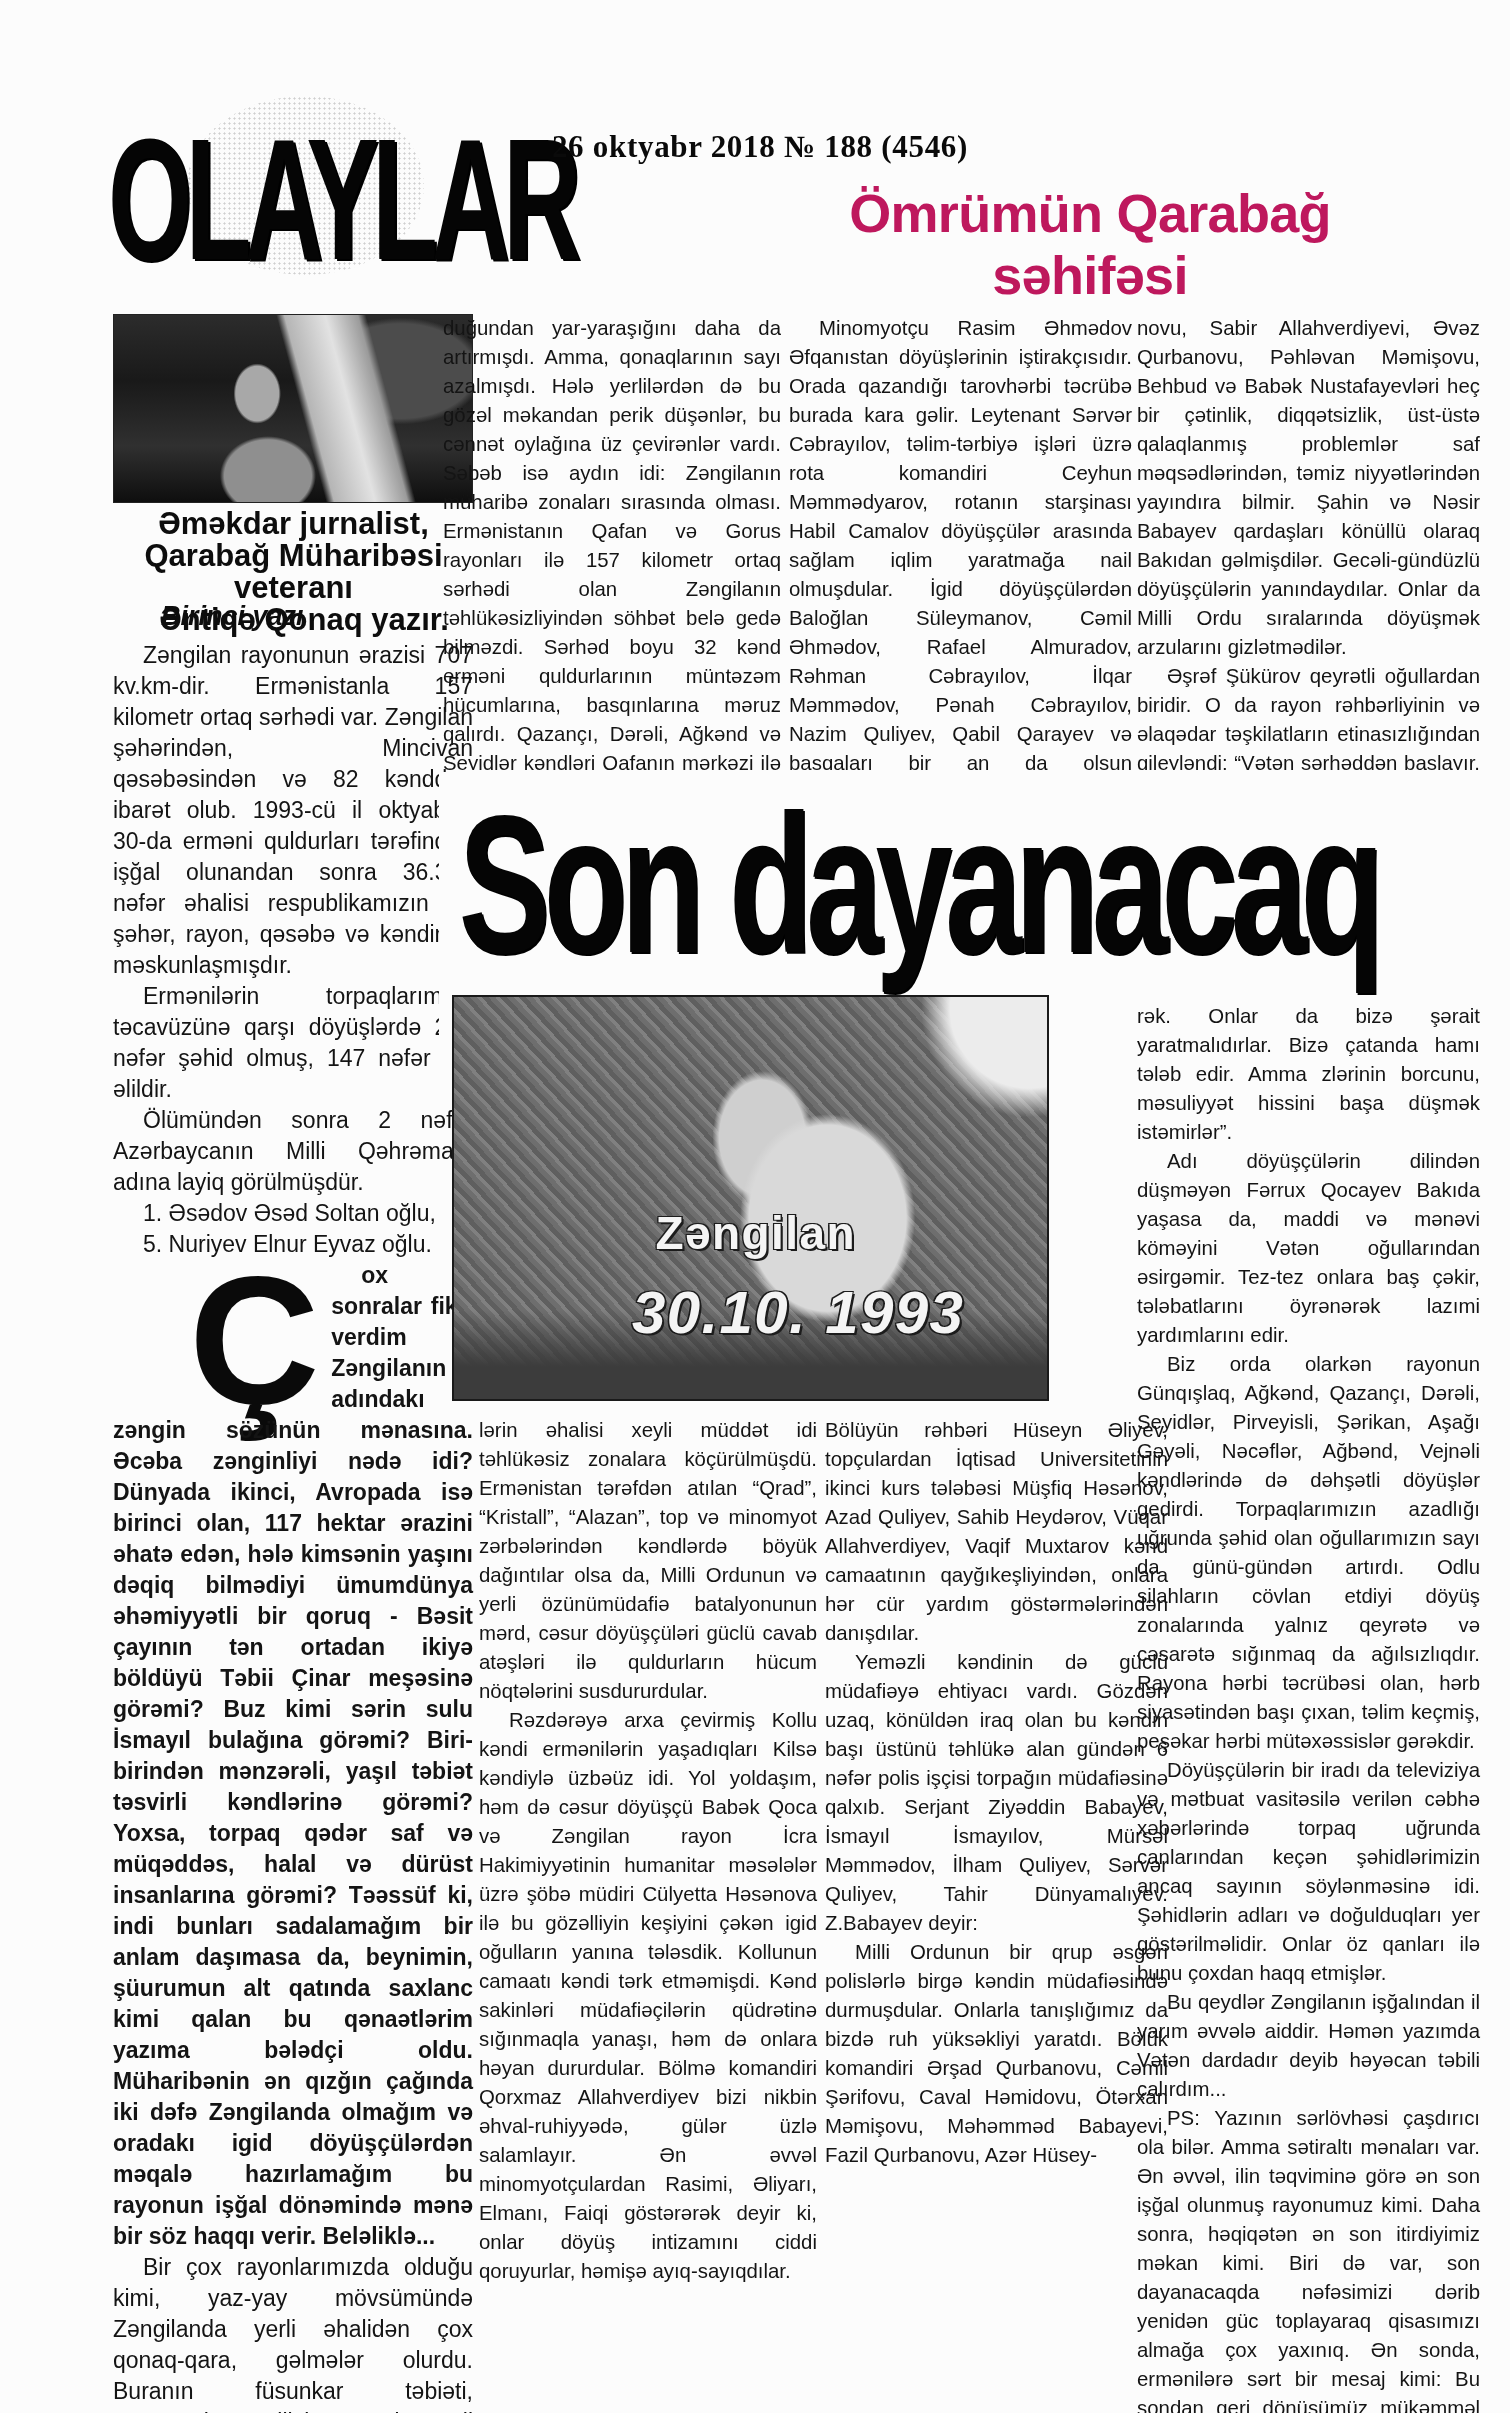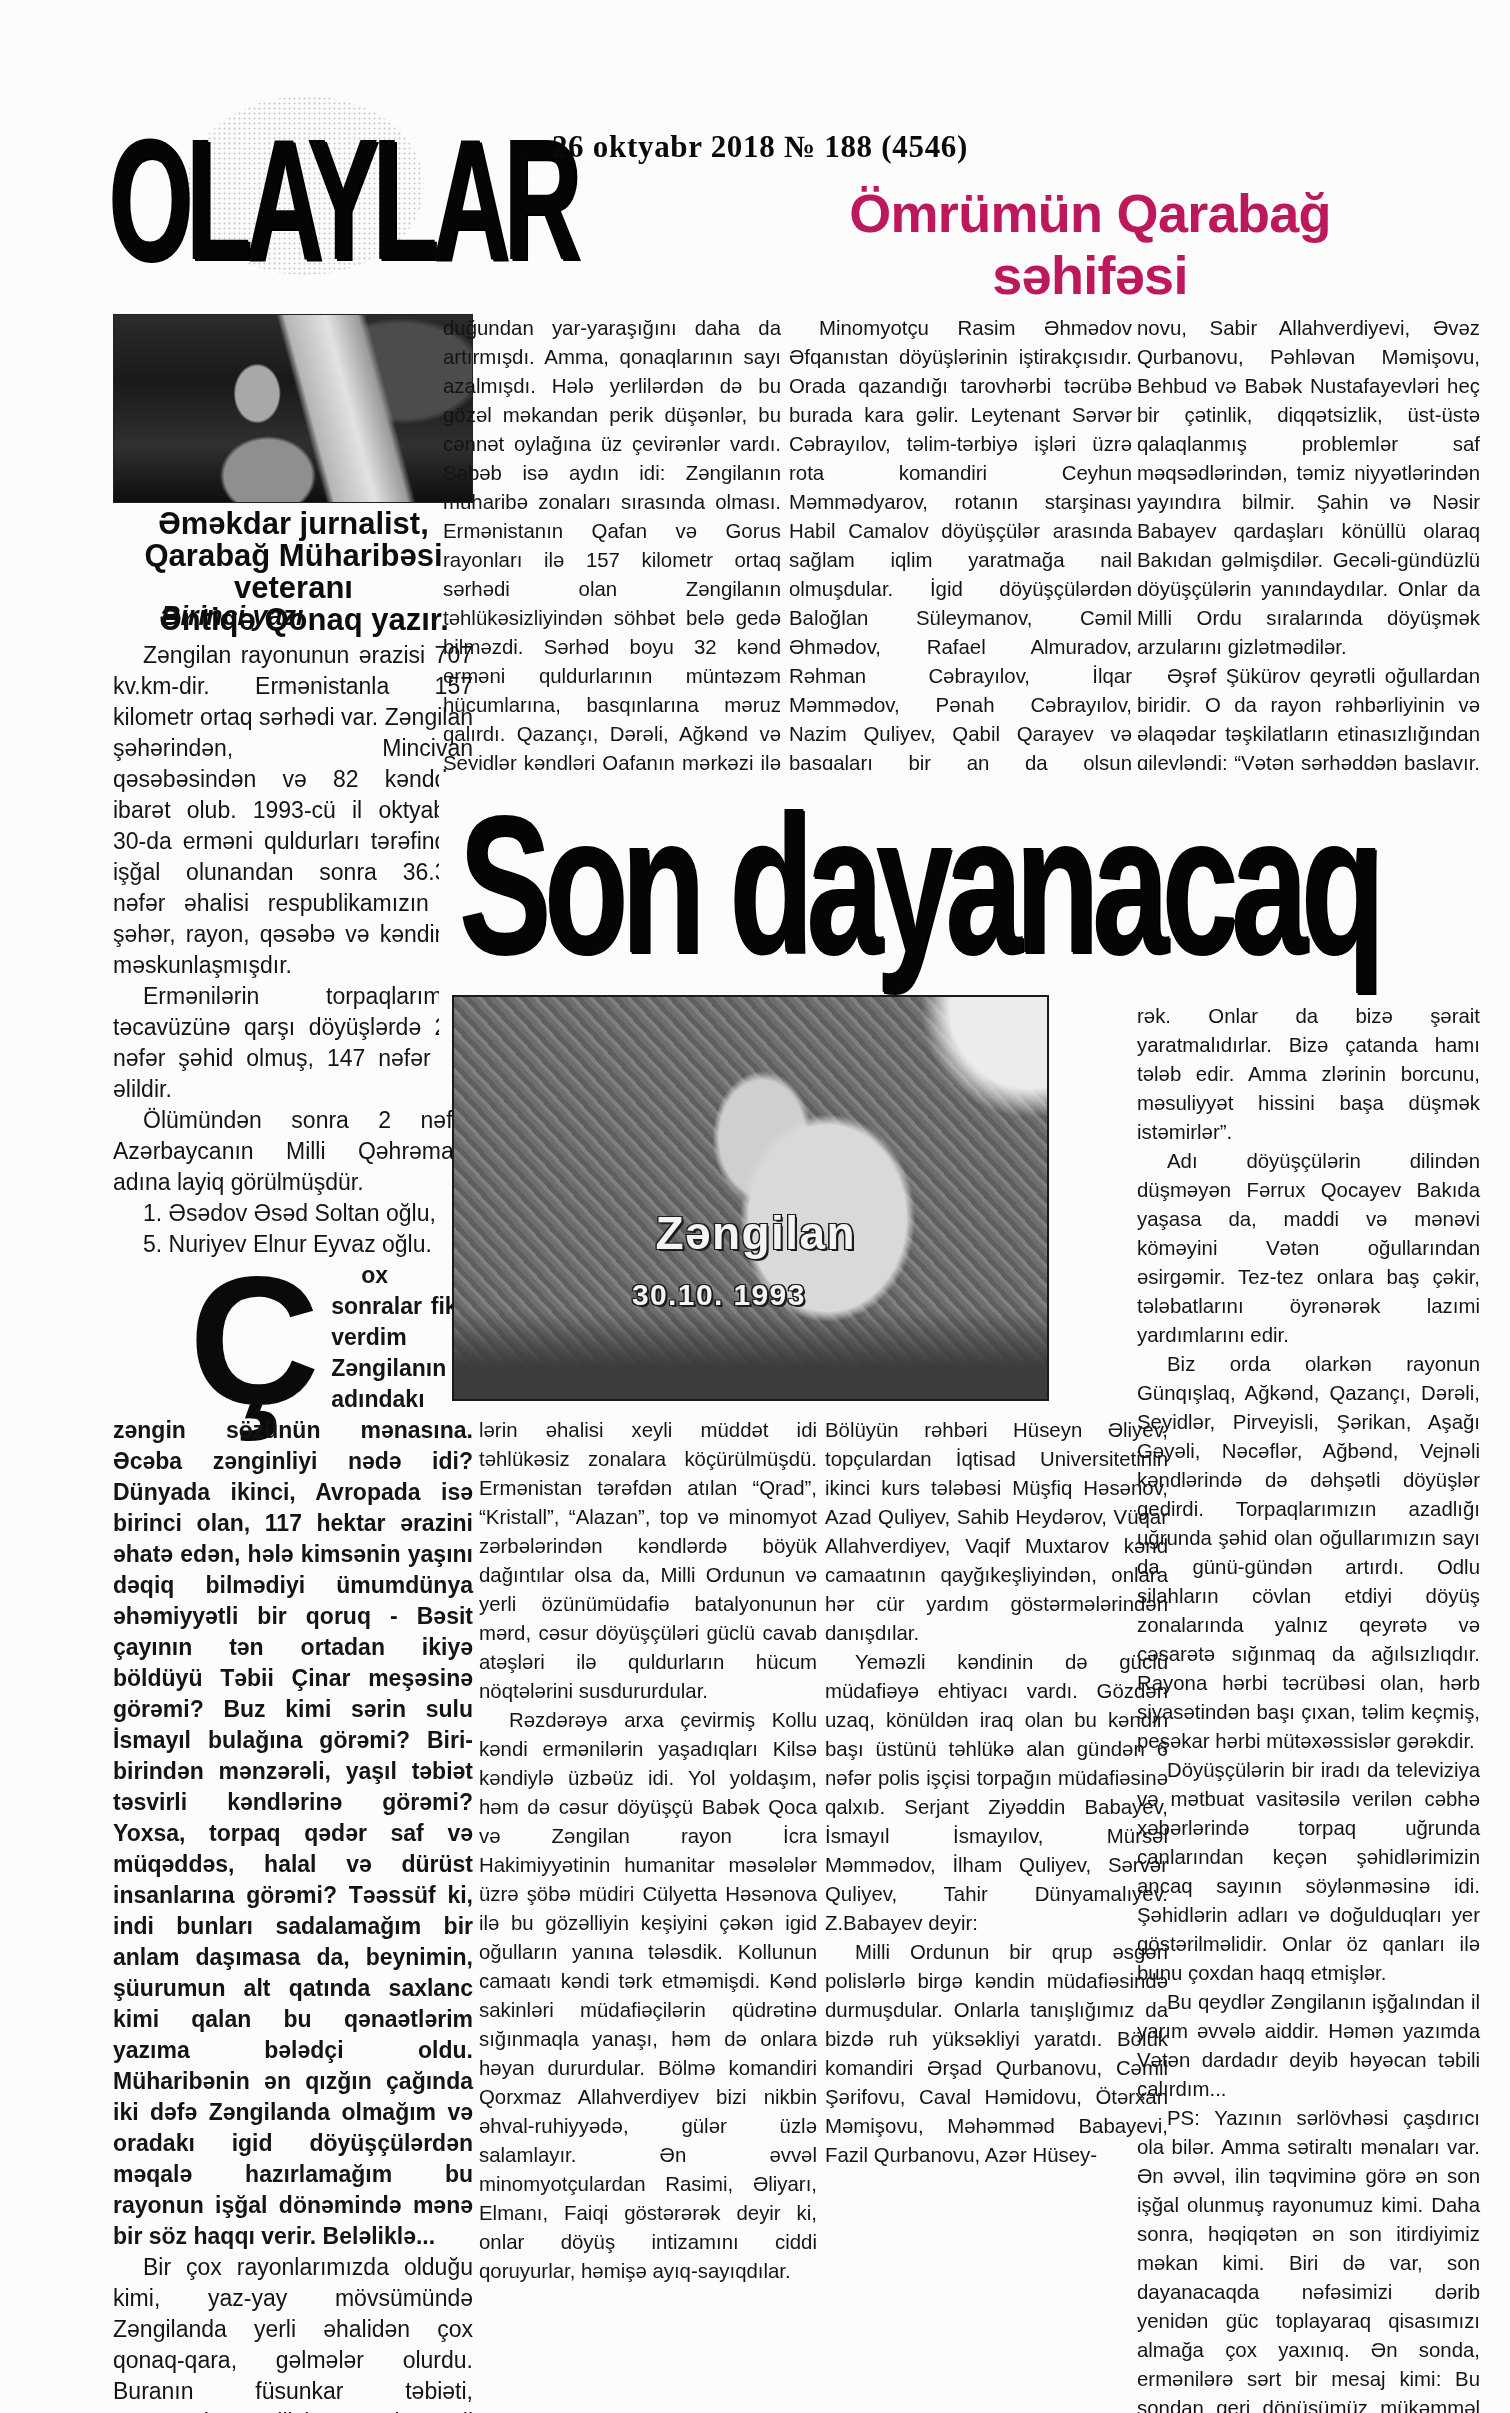--- a/index.html
+++ b/index.html
@@ -84,21 +84,21 @@
       repeating-linear-gradient(47deg,#6e6e6e 0 5px,#808080 5px 8.6px,#5f5f5f 8.6px 13.6px),
       #777;
     padding-left: 16px;
   }
   .ph-label{
     position:absolute;color:#f4f4f4;font-weight:800;
     text-shadow:2.2px 2.2px 0 #1c1c1c,-1.4px -1.4px 0 #1c1c1c,1.4px -1.4px 0 #1c1c1c,-1.4px 1.4px 0 #1c1c1c;
     letter-spacing:1.4px;
   }
   .ph-label.l1{left:34%;top:52%;font-size:46px;}
-  .ph-label.l2{left:30%;top:70%;font-size:30px;}
+  .ph-label.l2{left:30%;top:70%;font-size:60px;font-style:italic;}
 </style>
 </head>
 <body>
 
 <div>
 
   <div class="abs logo">
     <span>OLAYLAR</span>
   </div>
 

